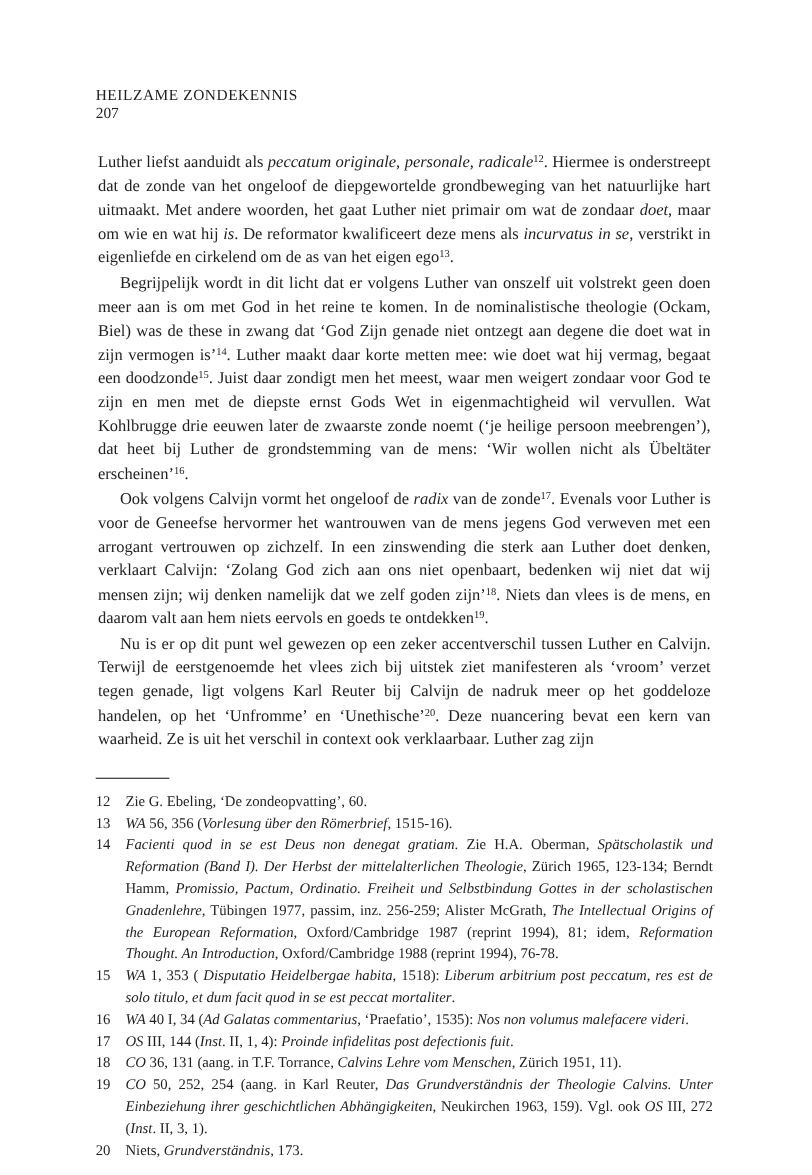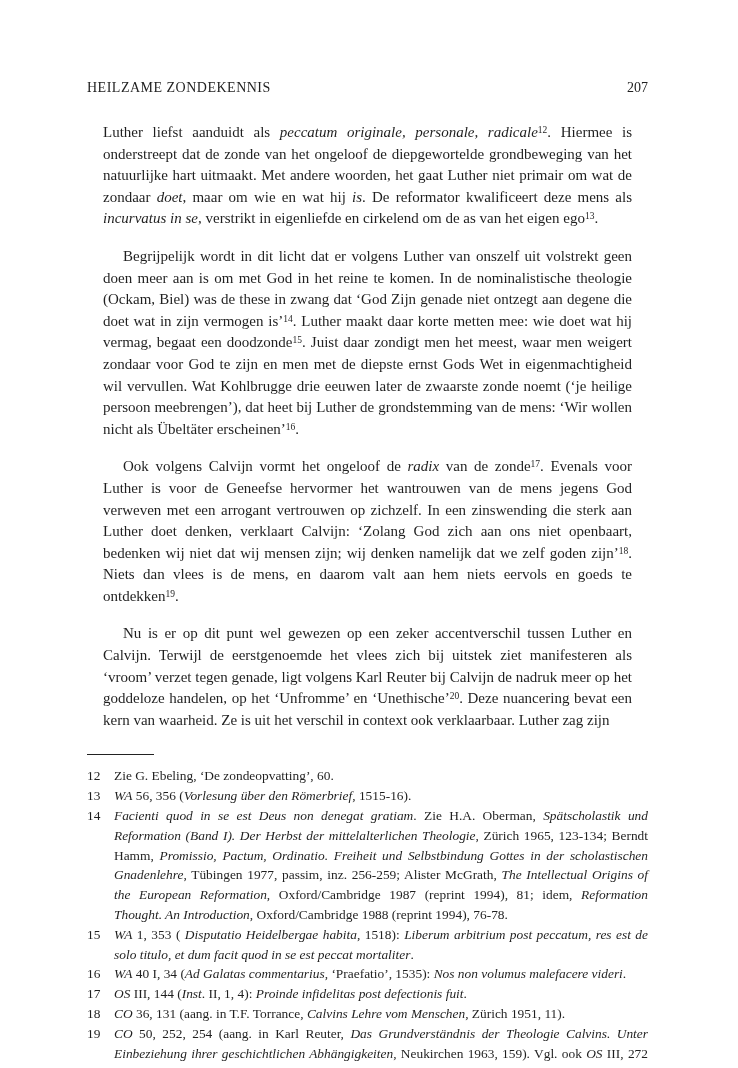--- a/index.html
+++ b/index.html
@@ -15,31 +15,32 @@
     box-sizing: border-box;
     padding: 80px 90px 0 87px;
     overflow: hidden;
   }
   .running-head {
     display: flex;
     justify-content: space-between;
     align-items: baseline;
     font-size: 14px;
     letter-spacing: 0.5px;
+    flex-direction: column;
   }
   .running-title { text-transform: uppercase; }
   .page-number { letter-spacing: 0; text-align: center; }
   .body-text {
     margin-top: 26px;
     font-size: 15px;
     line-height: 21.6px;
     text-align: justify;
     text-justify: inter-word;
   }
-  .para { margin: 16px; }
+  .para { margin: 2px; }
   .para.indent { text-indent: 20px; }
   .it { font-style: italic; }
   sup.fnref {
     font-size: 9.5px;
     line-height: 0;
     vertical-align: 4.5px;
     letter-spacing: 0;
   }
   .footnote-rule {
     margin-top: 23px;

